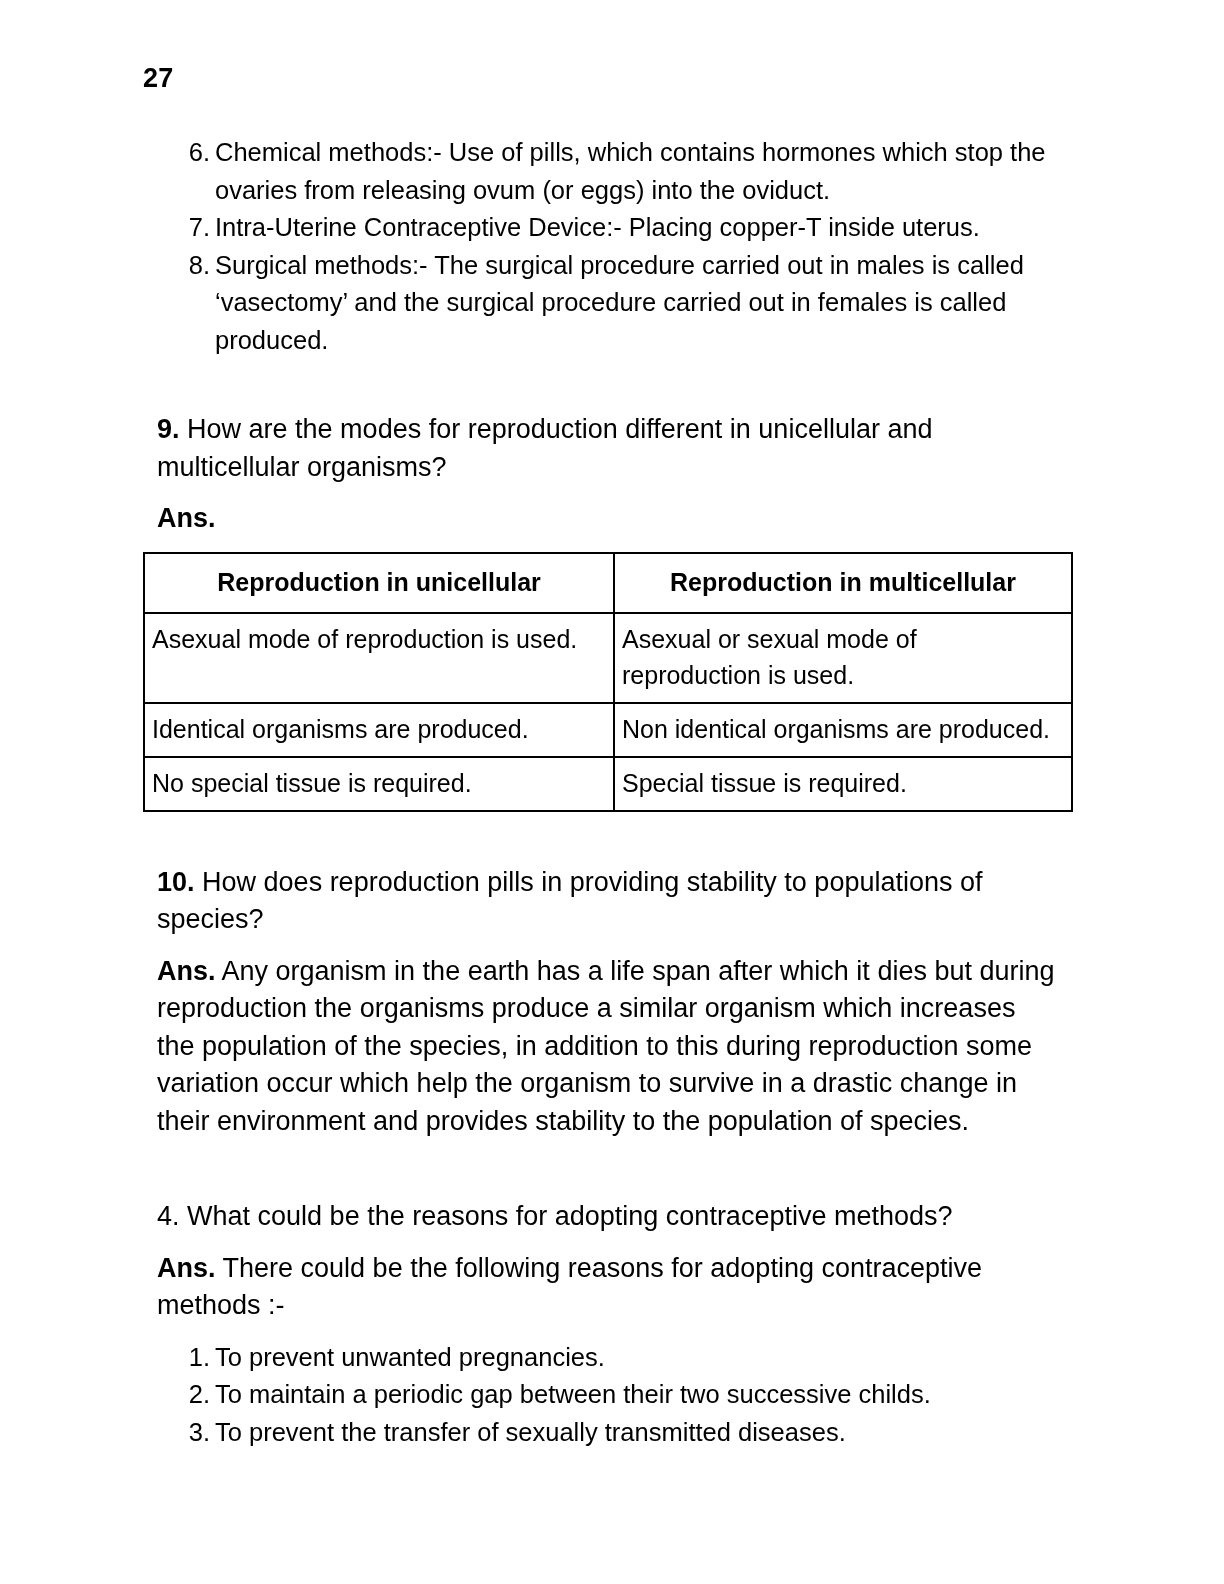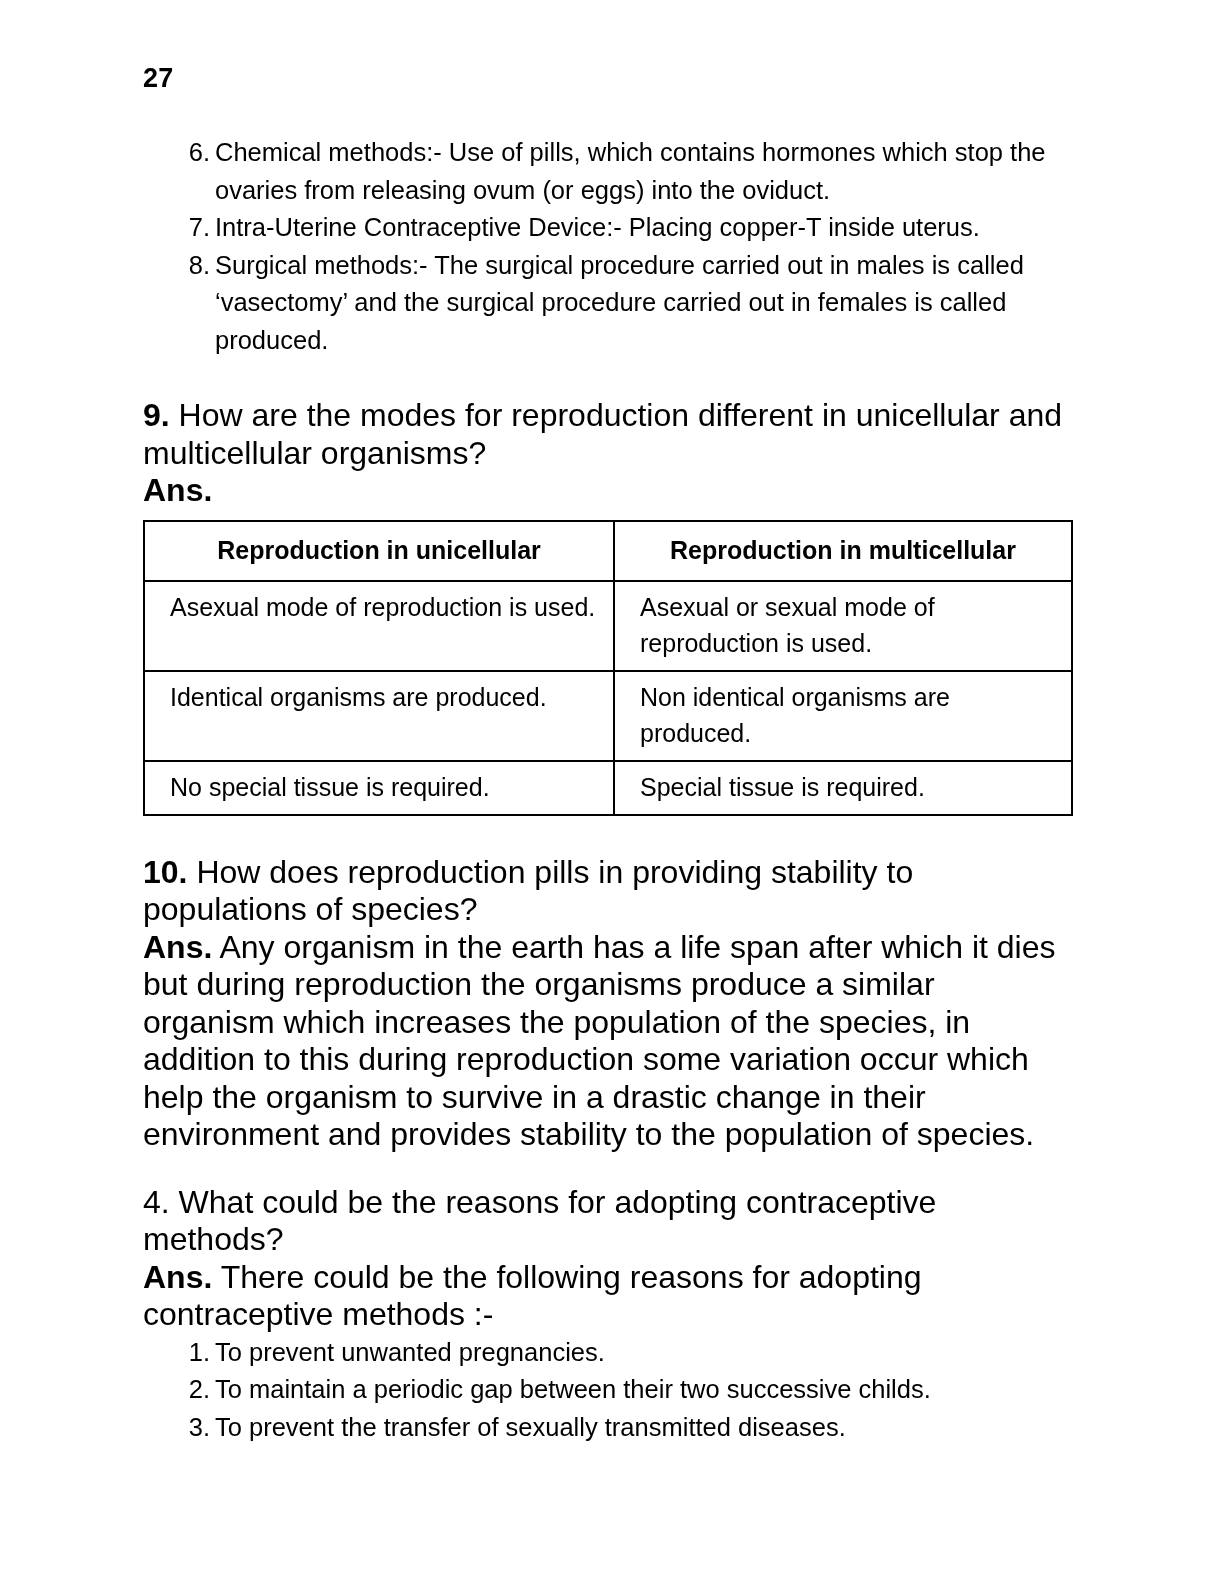--- a/index.html
+++ b/index.html
@@ -64,23 +64,23 @@
     text-align: right;
     font-size: 25.5px;
     line-height: 37.5px;
   }
   ol.num-list > li .item-text {
     display: block;
   }
 
   
   .para {
-    font-size: 32px;
+    font-size: 27px;
     line-height: 37.5px;
-    margin: 0;
+    margin: 14px;
   }
   .para b,
   .bold {
     font-weight: bold;
   }
 
   .gap-lg { height: 38px; }
   .gap-md { height: 30px; }
 
   
@@ -92,21 +92,21 @@
     border: 2px solid #000000;
   }
   table.cmp col.c1 { width: 470px; }
   table.cmp col.c2 { width: 458px; }
   table.cmp th,
   table.cmp td {
     border: 2px solid #000000;
     font-size: 25px;
     line-height: 36px;
     vertical-align: top;
-    padding: 7px 11px 9px 25px;
+    padding: 7px 11px 9px 7px;
   }
   table.cmp th {
     font-weight: bold;
     text-align: center;
     padding: 10px 11px 12px 11px;
   }
   table.cmp td {
     font-weight: normal;
     text-align: left;
   }

